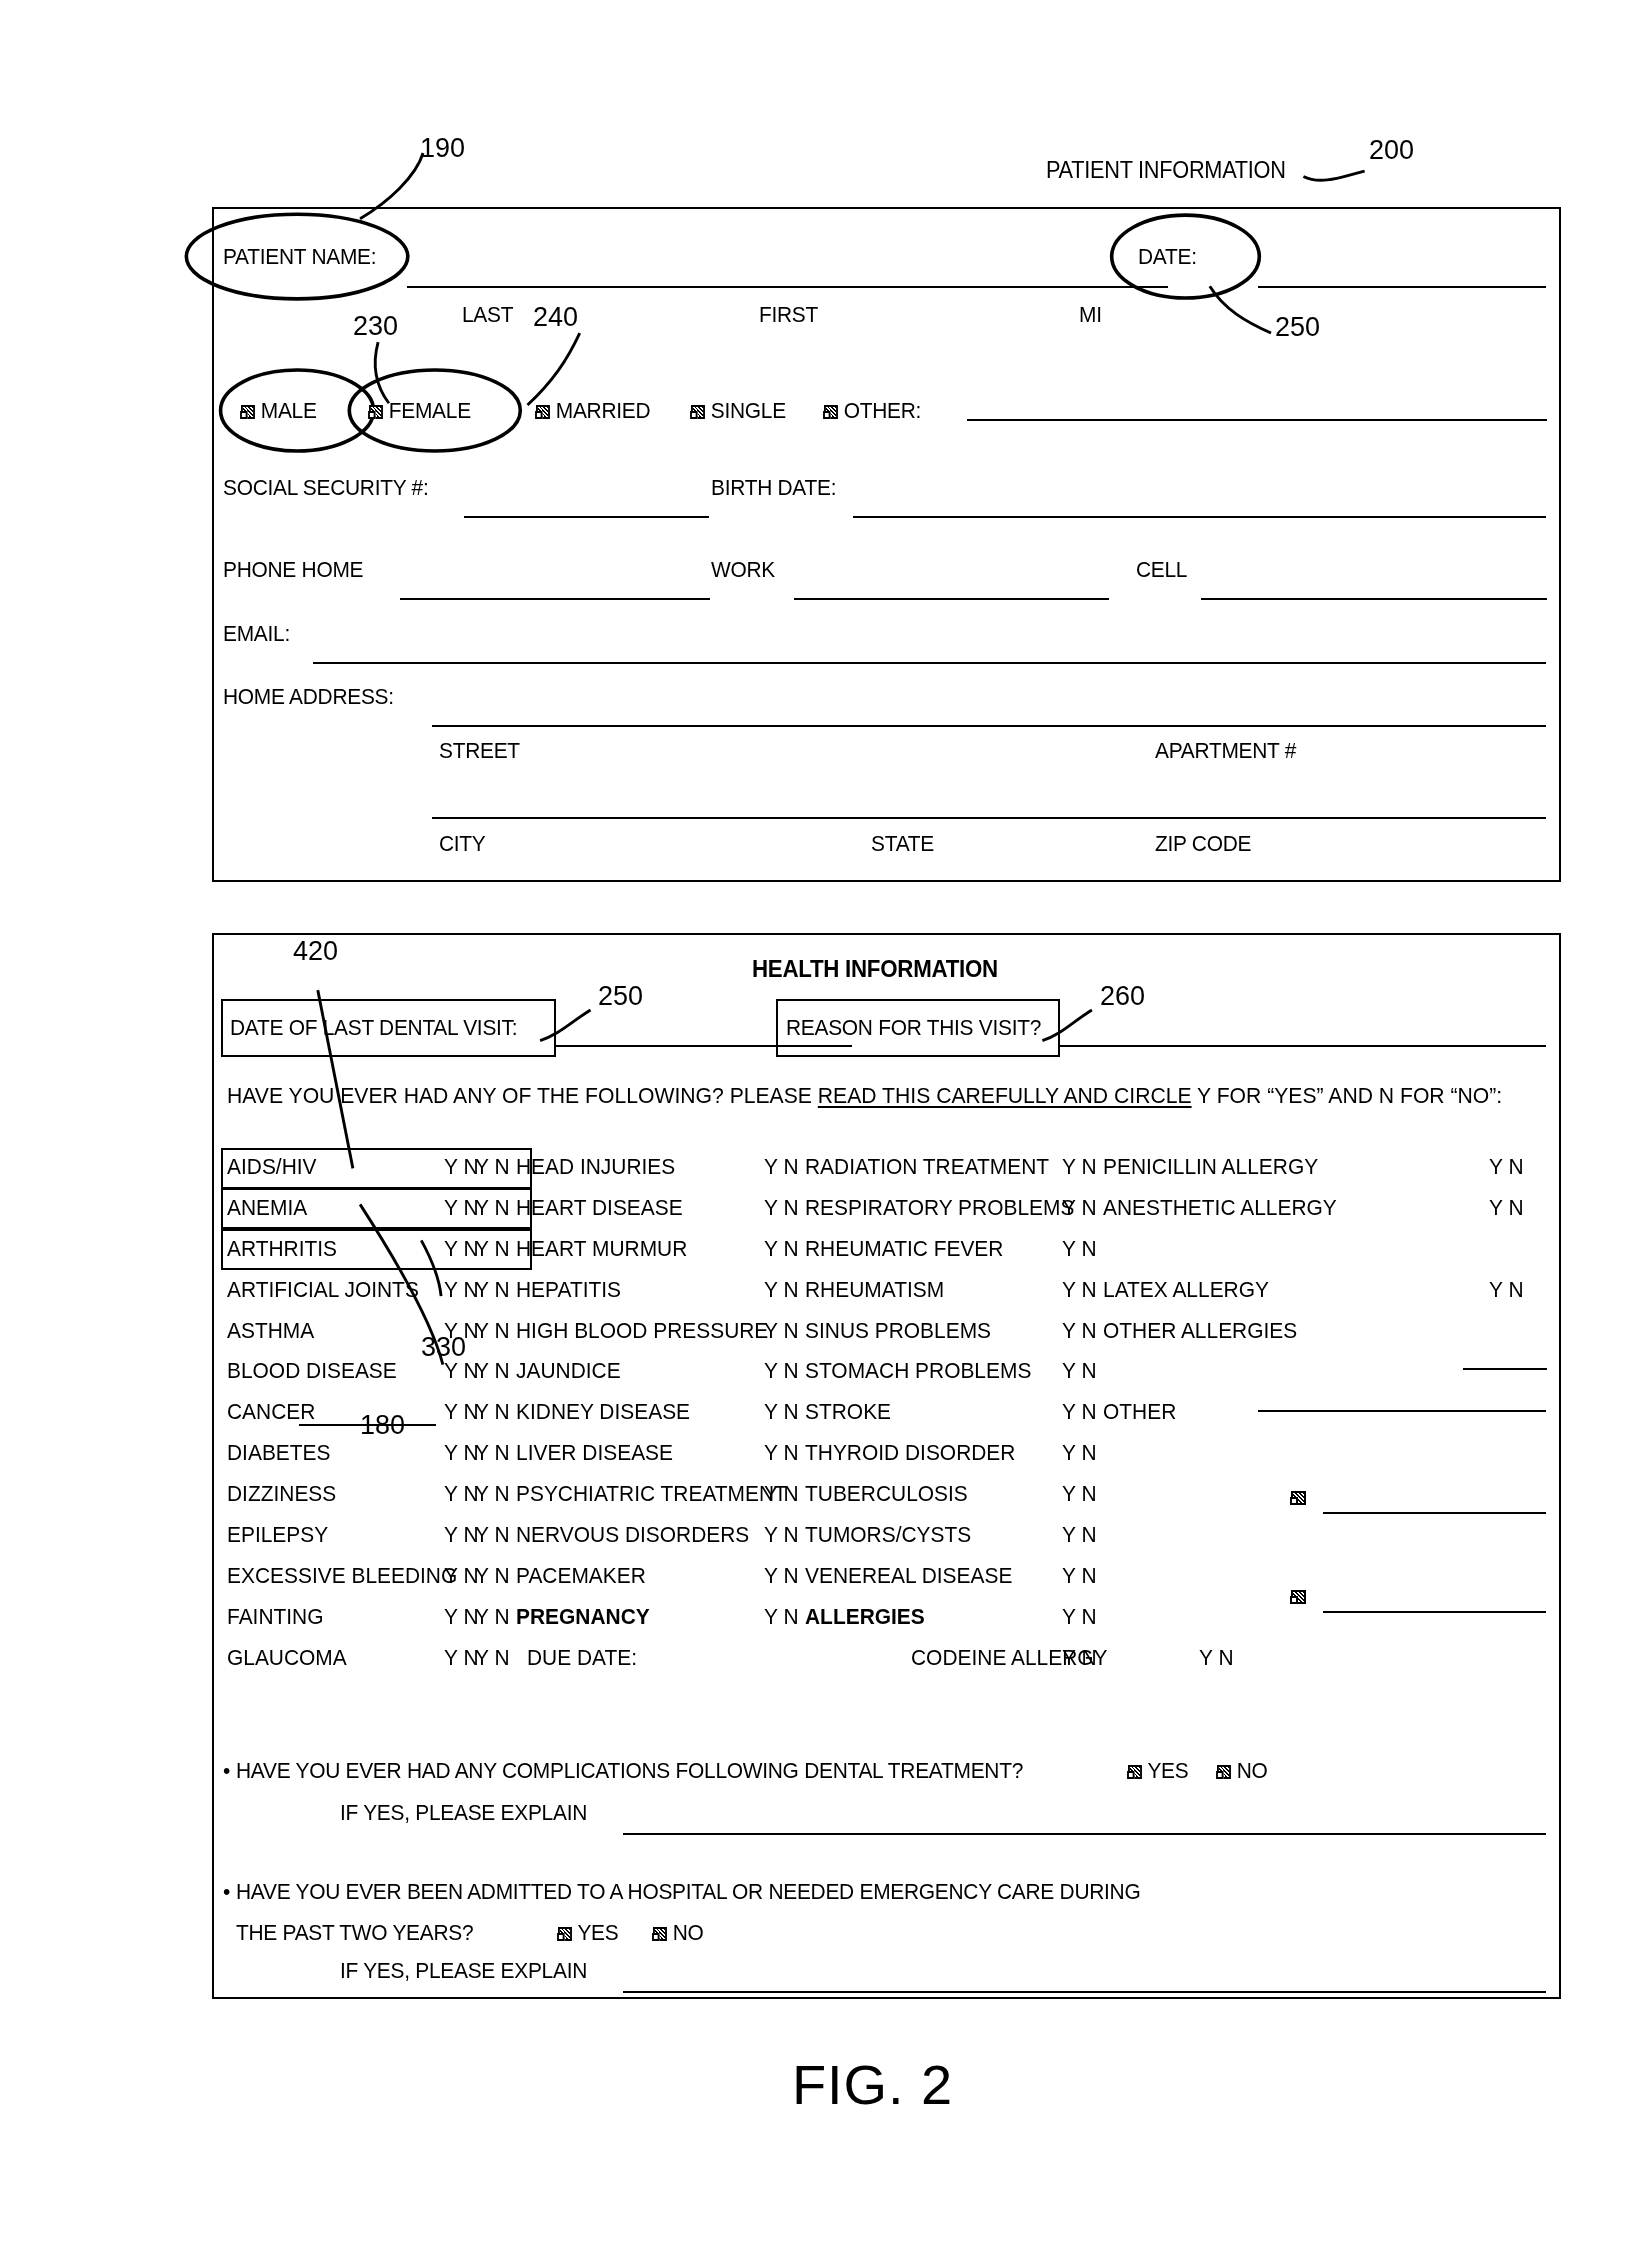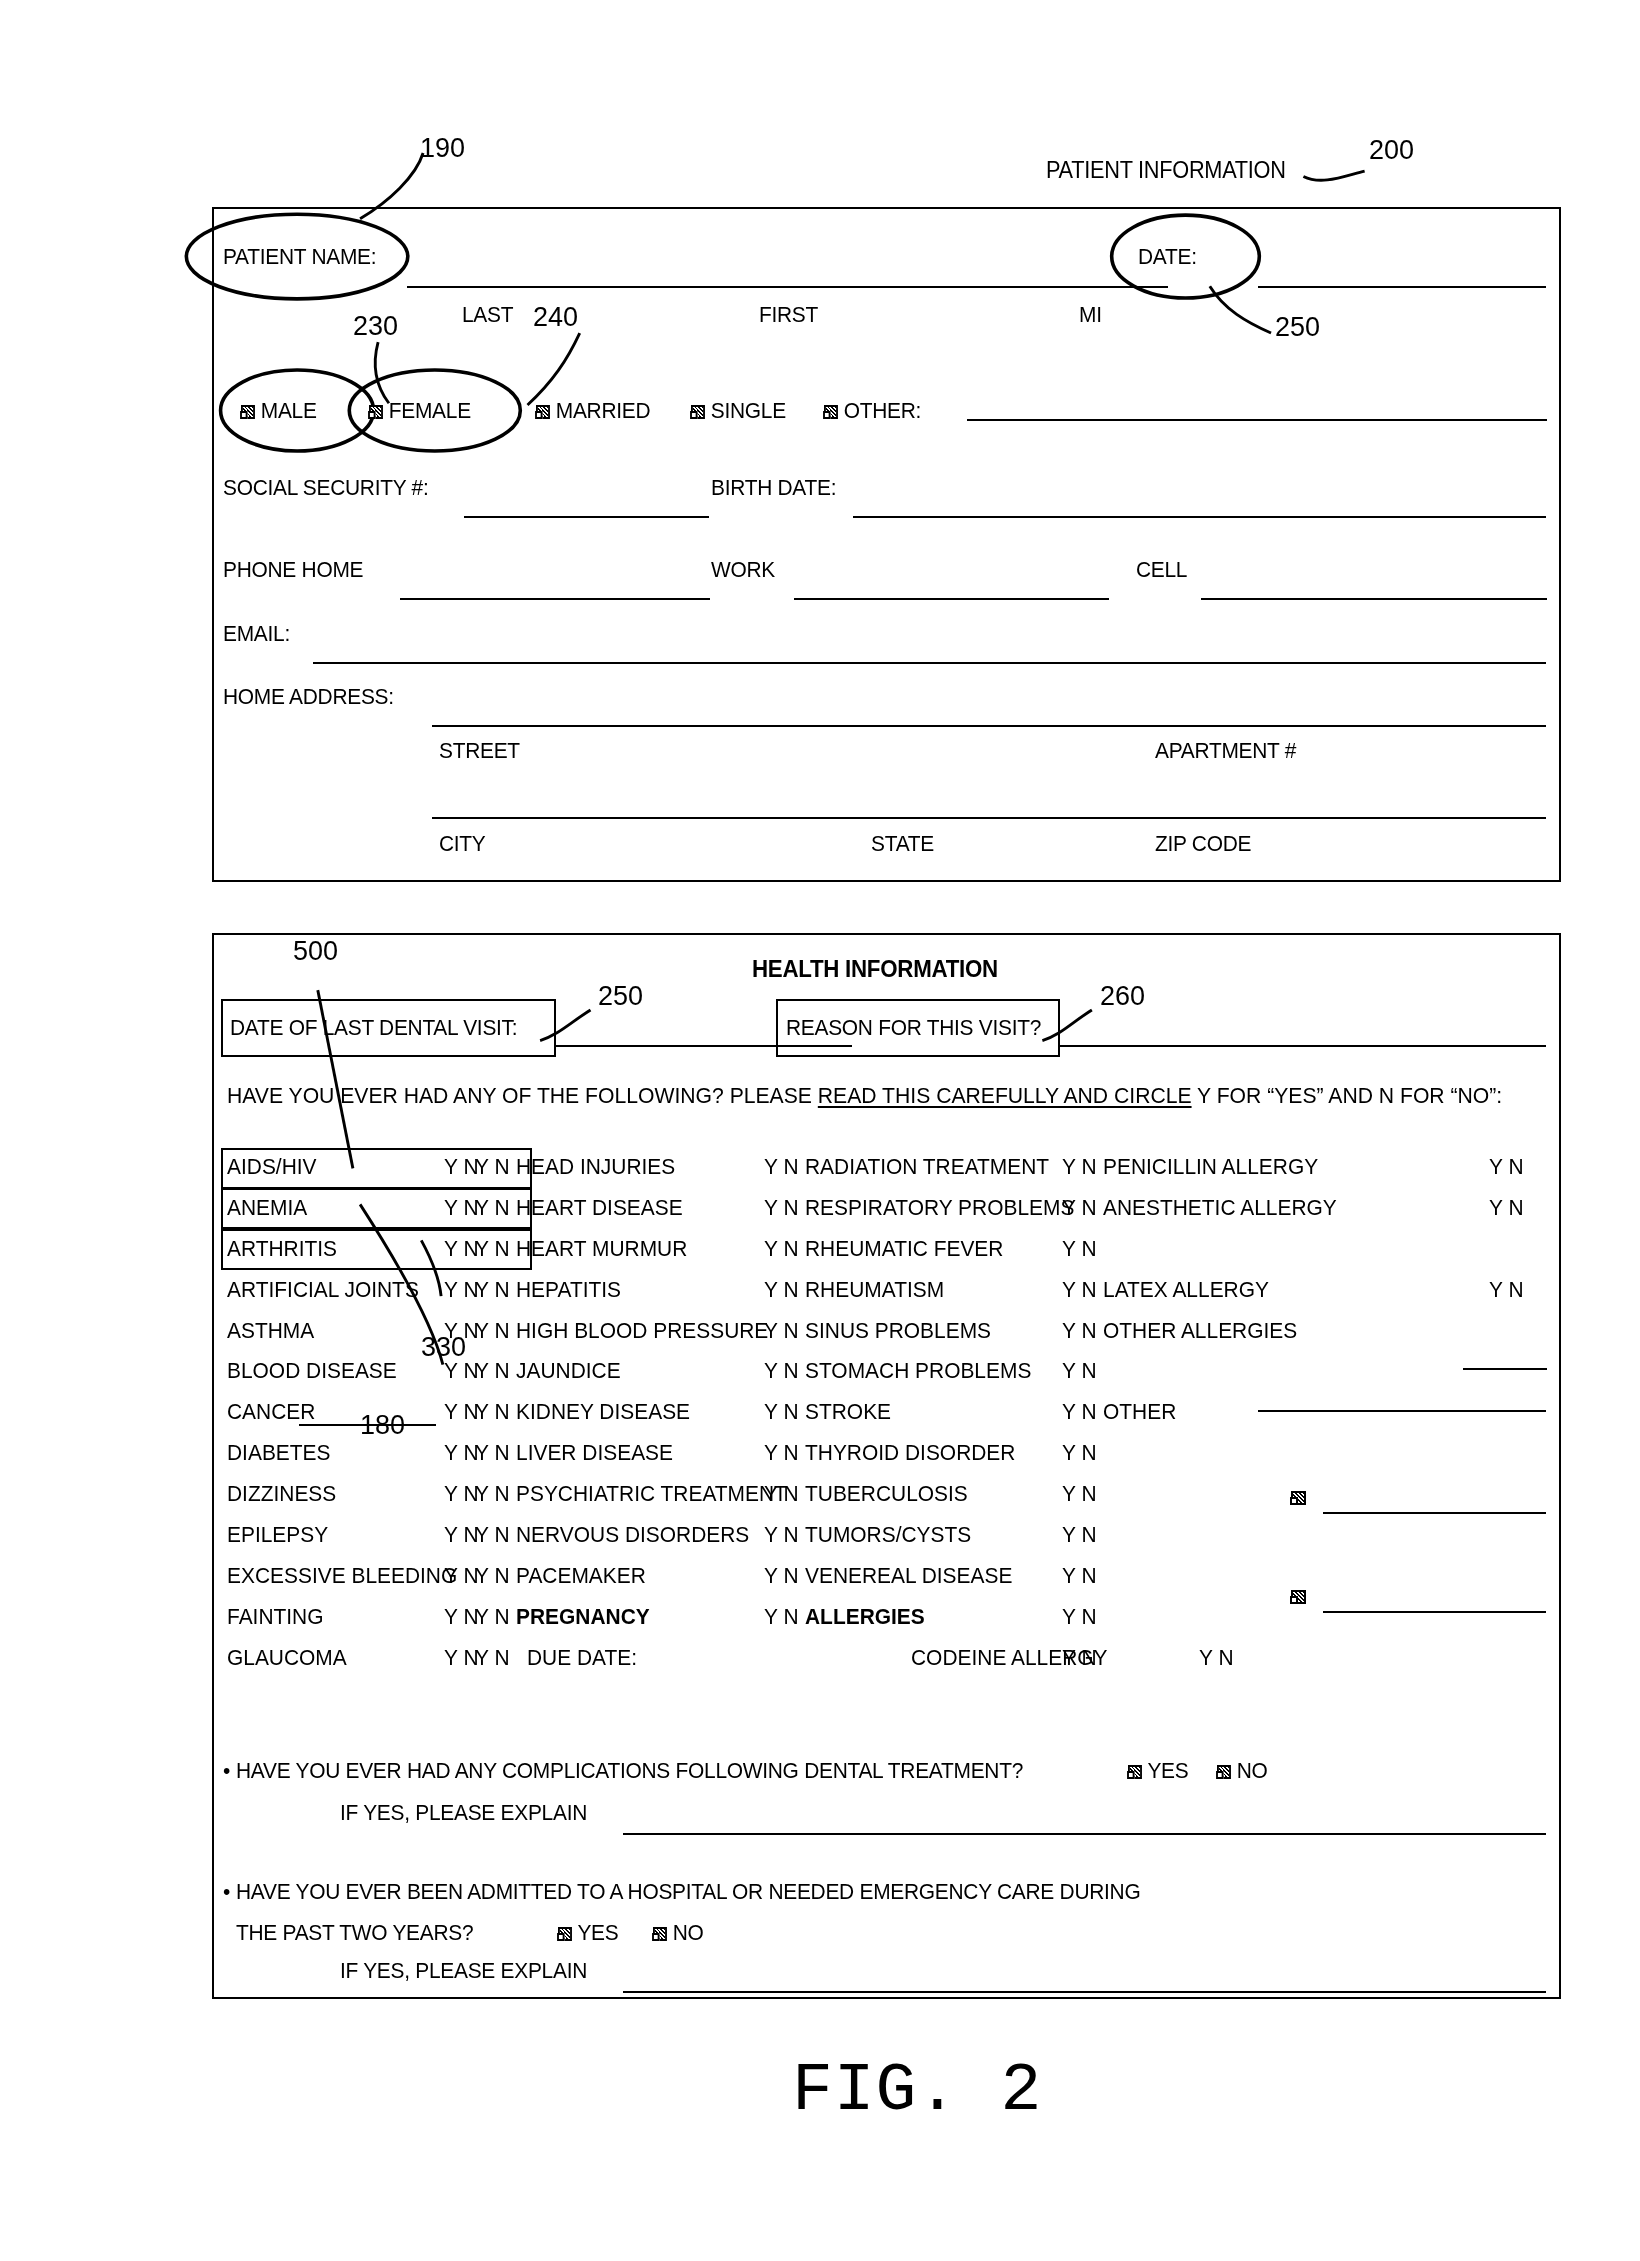--- a/index.html
+++ b/index.html
@@ -14,21 +14,21 @@
   .ul{text-decoration:underline;text-underline-offset:2.7px;}
   .refnum{font-size:27px;letter-spacing:0px;white-space:nowrap;}
   .panel{position:absolute;border:2.3px solid #000;box-sizing:border-box;}
   .rule{position:absolute;height:0;border-top:2.3px solid #000;}
   .boxline{position:absolute;border:2.3px solid #000;box-sizing:border-box;}
   .cbx{display:inline-block;width:15.3px;height:13.5px;border:2.3px solid #000;
        box-sizing:border-box;position:relative;vertical-align:-0.9px;
        background:repeating-linear-gradient(45deg,#000 0 1.3px,#fff 1.3px 2.7px);}
   .cbx::after{content:"";position:absolute;left:-2.7px;top:3.6px;width:7.2px;height:8px;
        background:#fff;border:2.3px solid #000;box-sizing:border-box;}
-  .figcap{font-size:68px;letter-spacing:0.9px;font-family:Liberation Mono, monospace;}
+  .figcap{font-size:56px;letter-spacing:0.9px;}
   svg{position:absolute;left:0;top:0;overflow:visible;pointer-events:none;}
   .cond{font-size:22.5px;white-space:nowrap;line-height:1;transform:scaleX(0.93);
         transform-origin:left center;}
 </style>
 </head>
 <body>
 
 <div class="fig">
 
   <svg width="1641" height="2262" viewBox="0 0 1823 2513">
@@ -62,21 +62,21 @@
     <ellipse cx="483" cy="456" rx="95" ry="45" fill="none" stroke="#000" stroke-width="4"></ellipse>
   </svg>
 
   <div class="abs refnum" style="left:420px;top:133px;">190</div>
   <div class="abs refnum" style="left:1369px;top:135px;">200</div>
   <div class="abs refnum" style="left:1275px;top:312px;">250</div>
   <div class="abs refnum" style="left:353px;top:311px;">230</div>
   <div class="abs refnum" style="left:533px;top:302px;">240</div>
   <div class="abs refnum" style="left:598px;top:981px;">250</div>
   <div class="abs refnum" style="left:1100px;top:981px;">260</div>
-  <div class="abs refnum" style="left:293px;top:936px;">500</div>
+  <div class="abs refnum" style="left:293px;top:936px;">420</div>
   <div class="abs refnum" style="left:360px;top:1410px;">180</div>
   <div class="abs refnum" style="left:421px;top:1332px;">330</div>
 
   <div class="abs txt" style="left:1046px;top:159px;font-size:23.4px;">PATIENT INFORMATION</div>
 
   <div class="panel" style="left:212px;top:207px;width:1349px;height:675px;"></div>
 
   <div class="abs txt" style="left:223px;top:246px;">PATIENT NAME:</div>
   <div class="rule" style="left:407px;top:286px;width:761px;"></div>
   <div class="rule" style="left:1258px;top:286px;width:288px;"></div>

